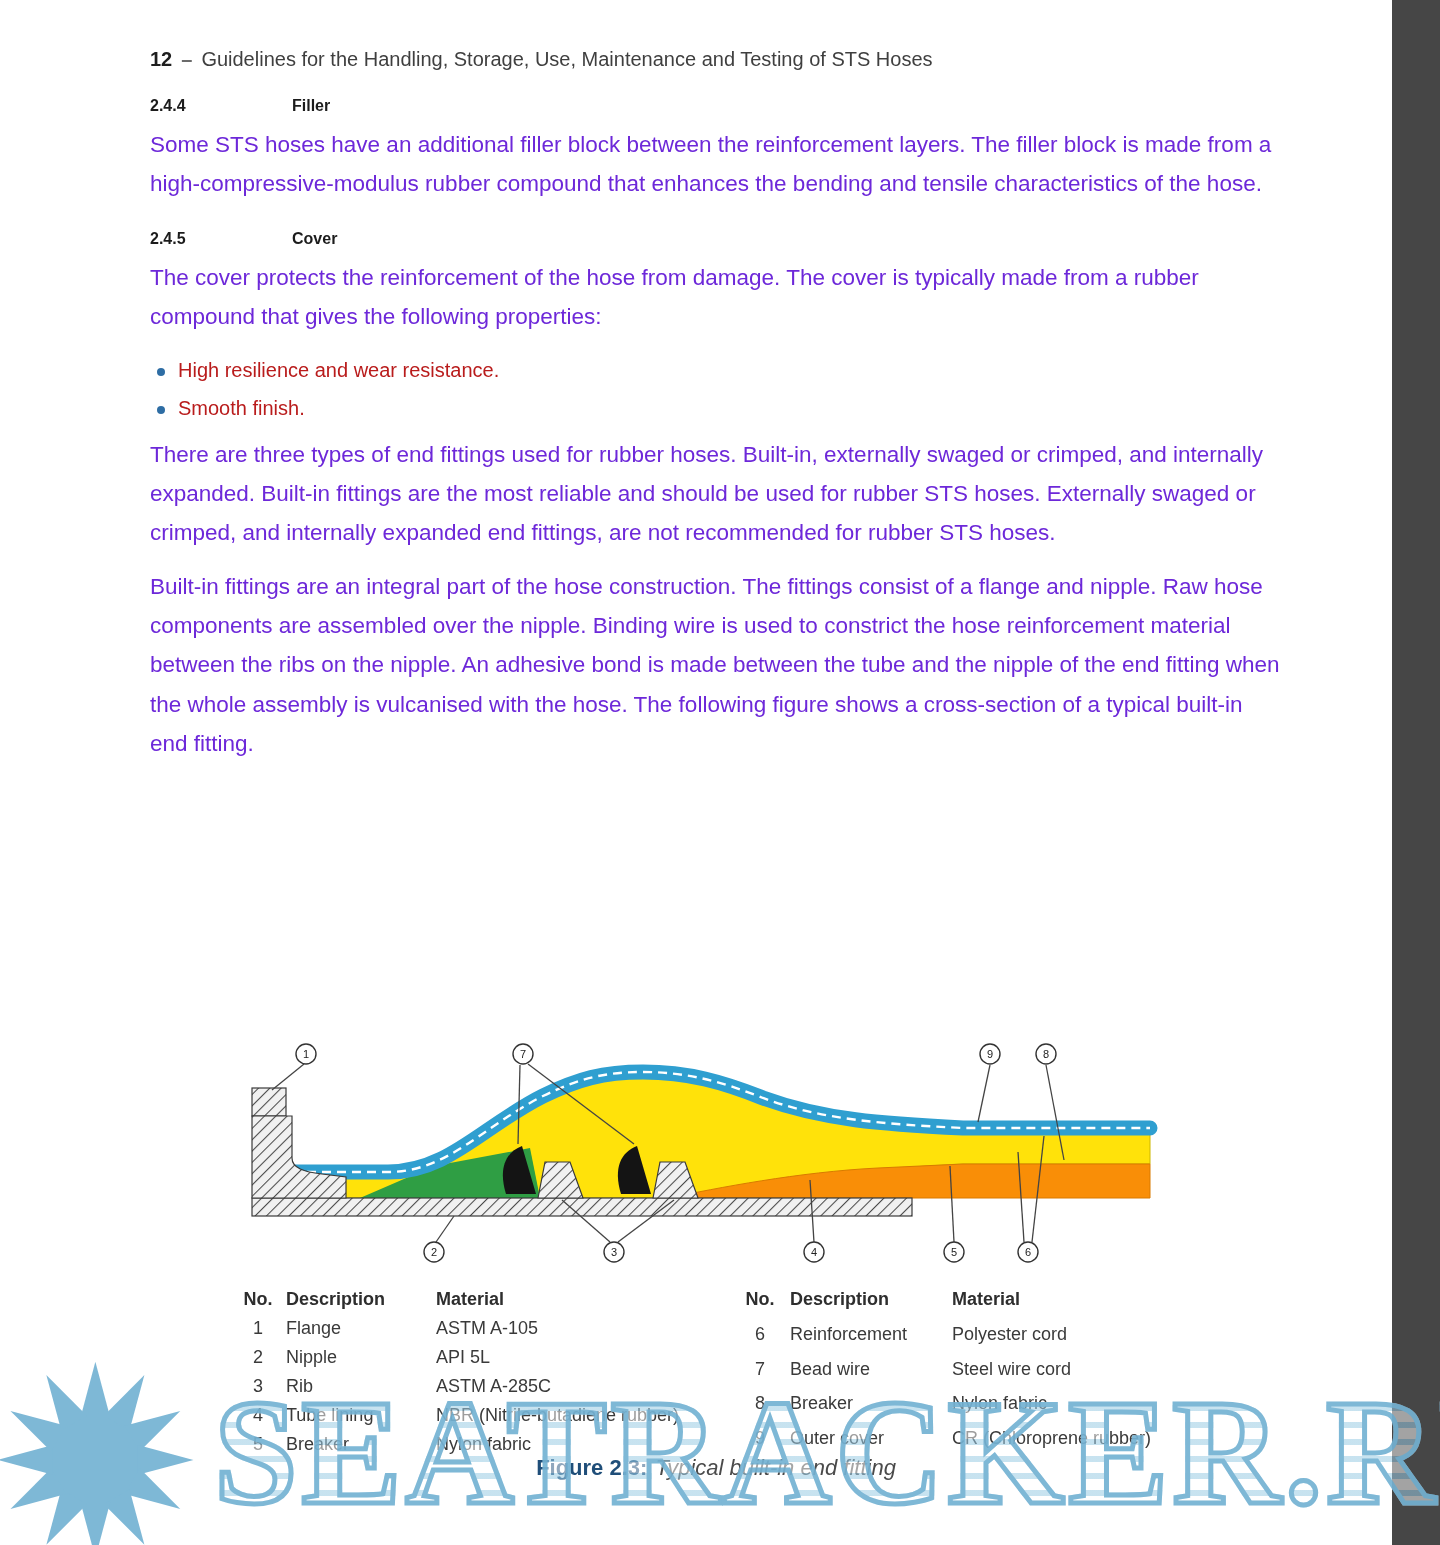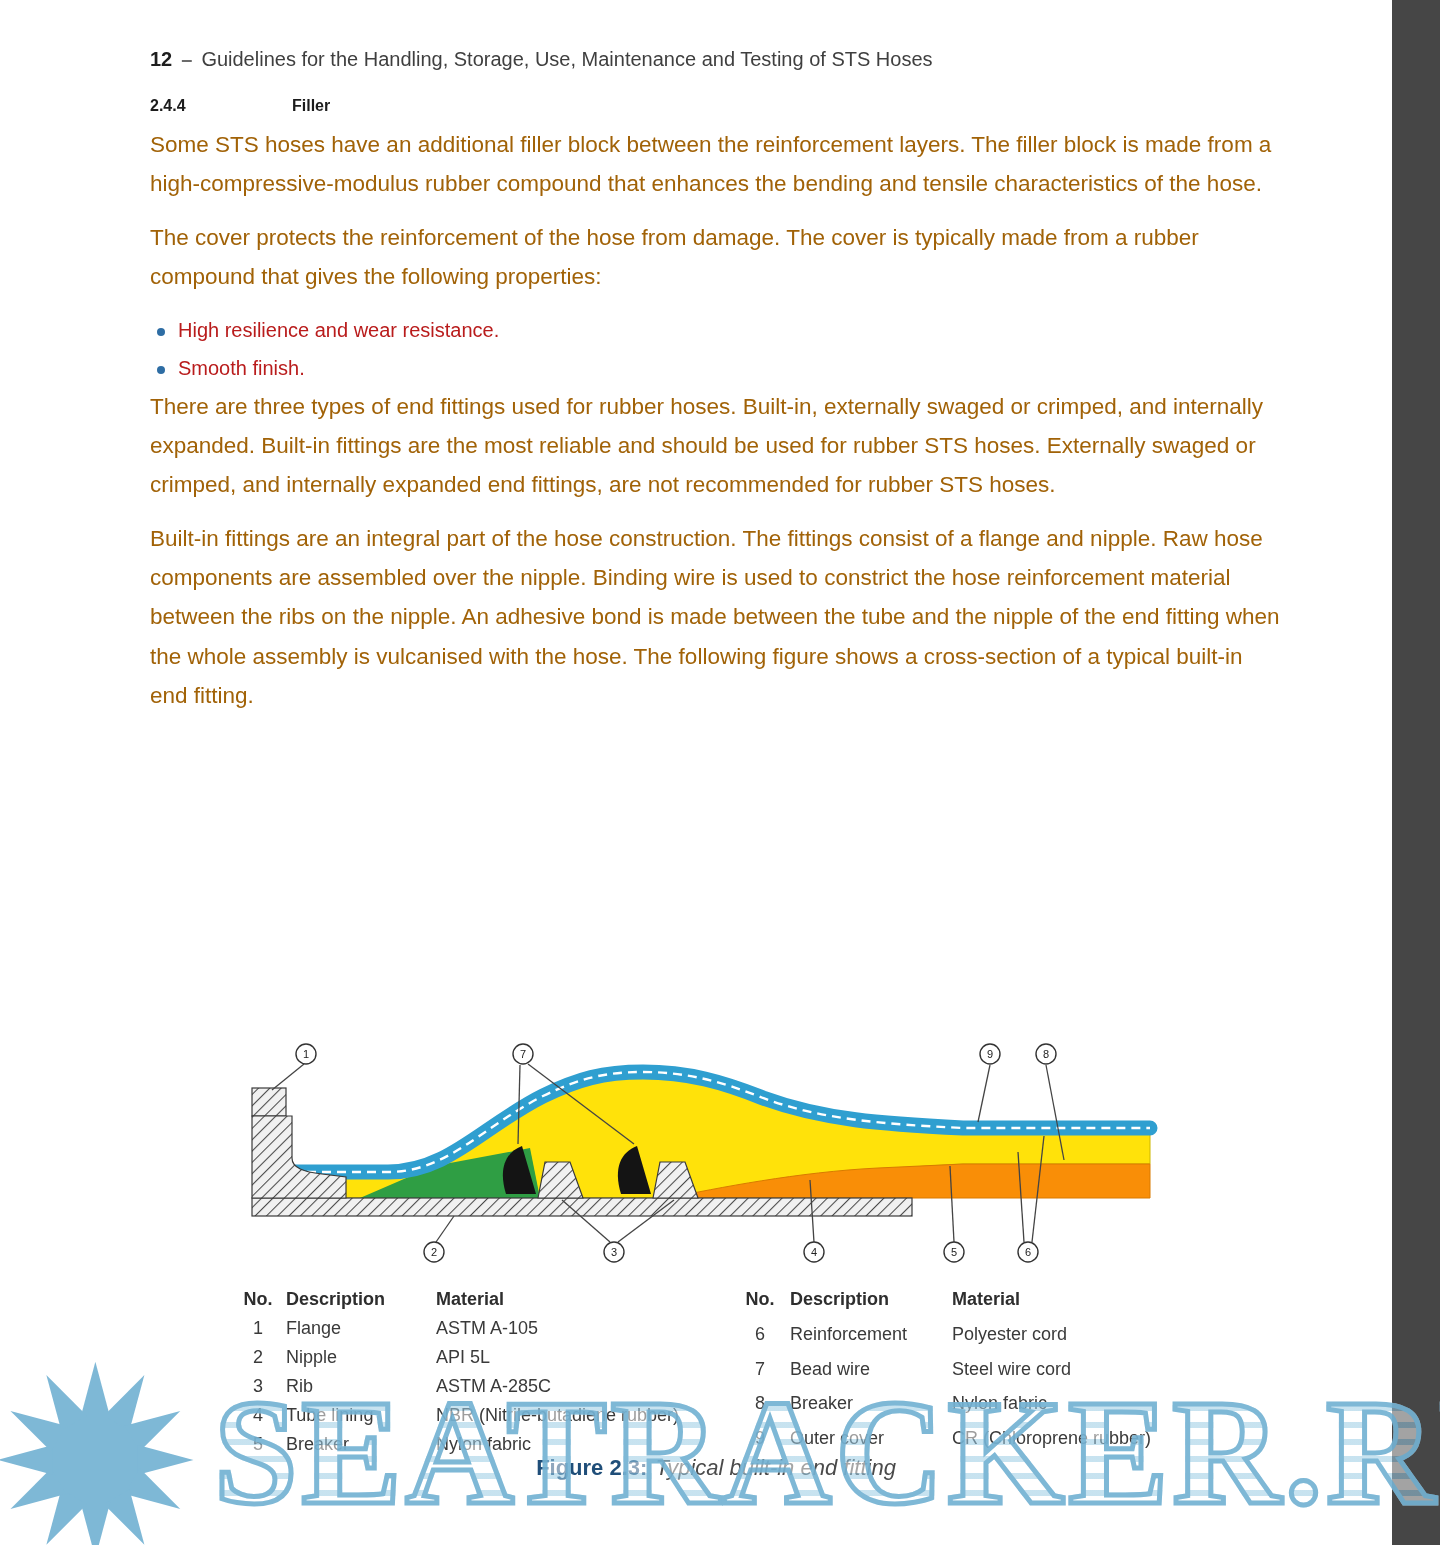--- a/index.html
+++ b/index.html
@@ -17,21 +17,21 @@
     background:#464646;
   }
   .content {
     position:absolute; left:150px; top:0; width:1132px;
   }
   .header-line { margin:48px 0 15px; font-size:20px; color:#3f3f3f; }
   .header-line .pagenum { font-weight:bold; color:#1e1e1e; }
   .header-line .sep { margin:0 9px; color:#6b6b6b; font-weight:bold; }
   .section-heading { font-size:16px; font-weight:bold; color:#1c1c1c; margin:26px 0 10px; }
   .section-heading .sec-num { display:inline-block; width:142px; }
-  p.body { font-size:22.5px; line-height:1.75; margin:0 0 14px; color:#a16207; }
+  p.body { font-size:22.5px; line-height:1.75; margin:8px 0 14px; color:#6d28d9; }
   ul.bullets { list-style:none; margin:2px 0 0; padding:0; }
   ul.bullets li { position:relative; padding-left:28px; font-size:20px; line-height:1.9; color:#b91c1c; }
   .bullet-dot { position:absolute; left:7px; top:17px; width:8px; height:8px; border-radius:50%; background:#2e6da4; }
 
   .diagram-wrap { position:absolute; left:238px; top:1040px; width:920px; height:235px; }
   .diagram-wrap svg { width:100%; height:100%; display:block; }
   .callout-num { font-family:"Liberation Sans", sans-serif; font-size:11px; fill:#222; }
 
   .parts-table { position:absolute; left:240px; top:1285px; display:flex; font-size:18px; color:#3a3a3a; }
   .tgroup { display:grid; grid-template-columns:46px 150px 264px; line-height:29px; }
@@ -80,20 +80,23 @@
 
     <div class="header-line">
       <span class="pagenum">12</span><span class="sep">–</span><span class="htitle">Guidelines for the Handling, Storage, Use, Maintenance and Testing of STS Hoses</span>
     </div>
 
     <h2 class="section-heading">
       <span class="sec-num">2.4.4</span><span class="sec-title">Filler</span>
     </h2>
     <p class="body">Some STS hoses have an additional filler block between the reinforcement layers. The filler block is made from a high-compressive-modulus rubber compound that enhances the bending and tensile characteristics of the hose.</p>
 
+    <h2 class="section-heading">
+      <span class="sec-num">2.4.5</span><span class="sec-title">Cover</span>
+    </h2>
     <p class="body">The cover protects the reinforcement of the hose from damage. The cover is typically made from a rubber compound that gives the following properties:</p>
     <ul class="bullets">
       <li><span class="bullet-dot"></span><span>High resilience and wear resistance.</span></li>
       <li><span class="bullet-dot"></span><span>Smooth finish.</span></li>
     </ul>
 
     <p class="body">There are three types of end fittings used for rubber hoses. Built-in, externally swaged or crimped, and internally expanded. Built-in fittings are the most reliable and should be used for rubber STS hoses. Externally swaged or crimped, and internally expanded end fittings, are not recommended for rubber STS hoses.</p>
     <p class="body">Built-in fittings are an integral part of the hose construction. The fittings consist of a flange and nipple. Raw hose components are assembled over the nipple. Binding wire is used to constrict the hose reinforcement material between the ribs on the nipple. An adhesive bond is made between the tube and the nipple of the end fitting when the whole assembly is vulcanised with the hose. The following figure shows a cross-section of a typical built-in end fitting.</p>
   </div>
 

